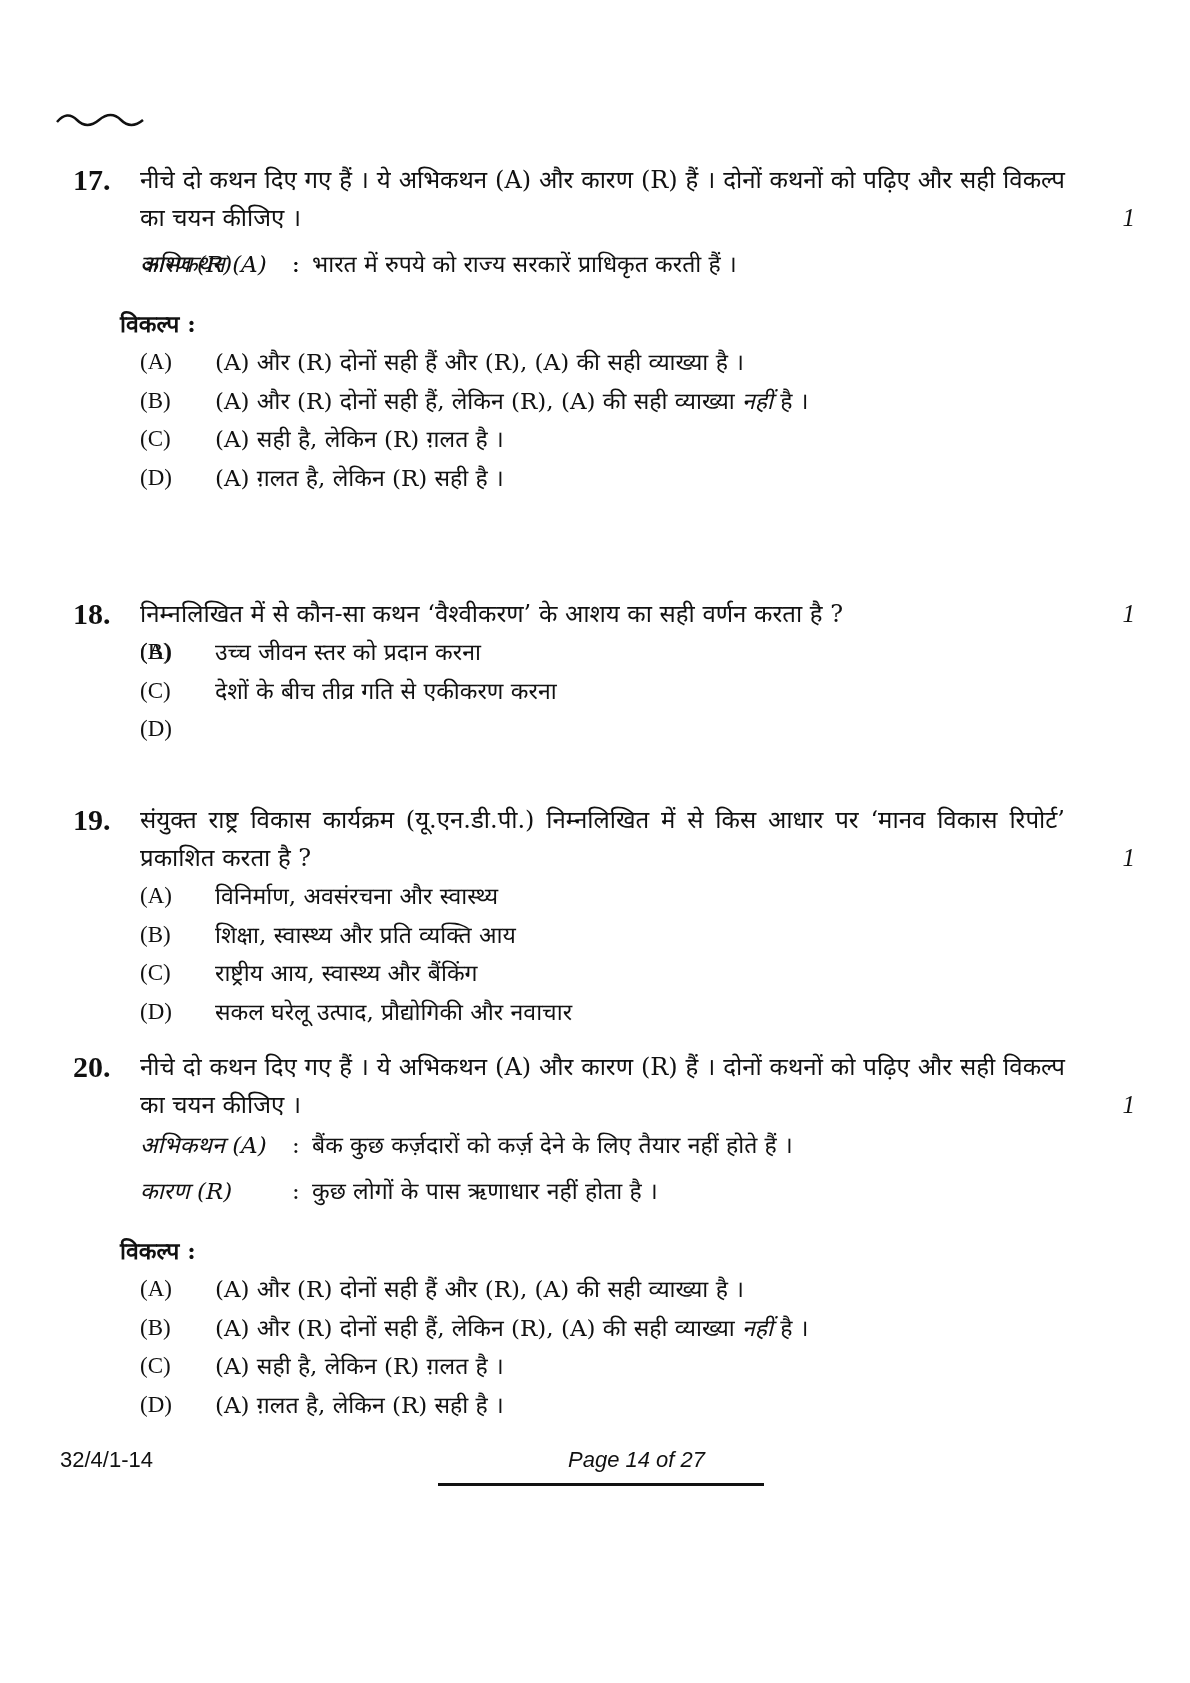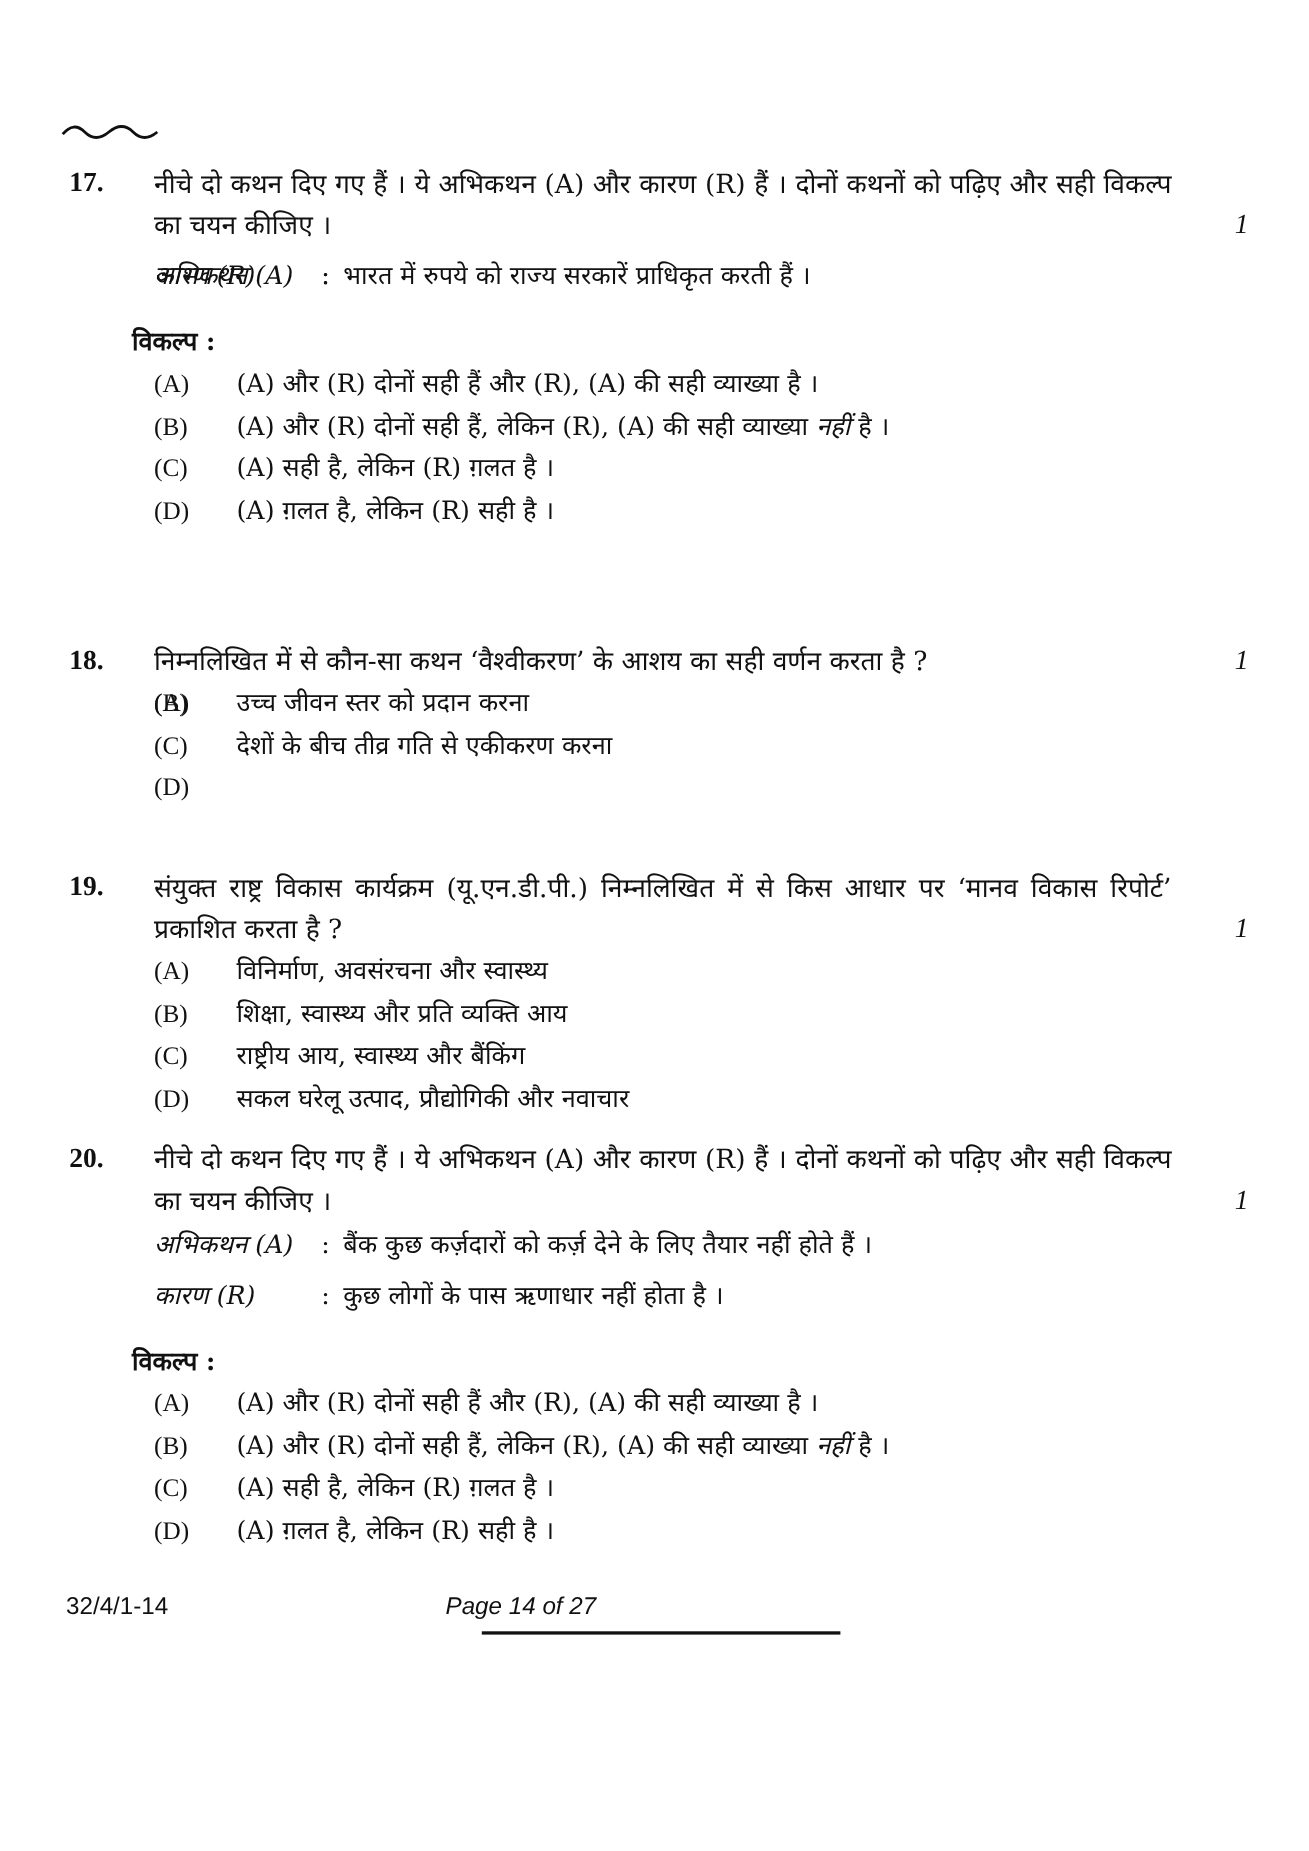--- a/index.html
+++ b/index.html
@@ -4,34 +4,34 @@
   <style>
     html, body { margin: 0; padding: 0; background: #ffffff; }
     body {
       width: 1190px; height: 1683px; position: relative; overflow: hidden;
       font-family: "DejaVu Serif", "Liberation Serif", serif;
       color: #111111;
     }
     .tilde { position: absolute; left: 55px; top: 108px; width: 90px; height: 22px; }
     .q { position: absolute; left: 55px; width: 1080px; }
     .qrow { position: relative; font-size: 24px; line-height: 38px; }
-    .qnum { position: absolute; left: 8px; top: 0; font-weight: bold; font-family: "Liberation Serif", serif; font-size: 25px; }
-    .qtext { margin-left: 85px; margin-right: 70px; text-align: justify; }
+    .qnum { position: absolute; left: 18px; top: 0; font-weight: bold; font-family: "Liberation Serif", serif; font-size: 30px; }
+    .qtext { margin-left: 85px; margin-right: 70px; text-align: justify; margin-top: 13px; }
     .marks { position: absolute; right: 0; font-style: italic; font-family: "Liberation Serif", serif; font-size: 25px; }
     .stmt { position: relative; margin-left: 85px; font-size: 23px; line-height: 38px; margin-top: 8px; }
     .stmt .lbl { position: absolute; left: 0; top: 0; font-style: italic; }
     .stmt .colon { position: absolute; left: 152px; top: 0; }
     .stmt .body { margin-left: 172px; margin-right: 70px; text-align: justify; }
     .vikalp { margin-left: 65px; font-weight: bold; font-size: 23px; line-height: 38px; margin-top: 22px; }
     .opt { position: relative; margin-left: 85px; font-size: 23px; line-height: 38.5px; }
     .opt .olbl { position: absolute; left: 0; top: 0; font-family: "Liberation Serif", serif; }
     .opt .otext { margin-left: 75px; }
     .em { font-weight: normal; font-style: italic; }
     .footer-code { position: absolute; left: 60px; top: 1447px; font-family: "Liberation Sans", sans-serif; font-size: 22px; }
-    .footer-page { position: absolute; left: 405px; width: 300px; top: 1447px; text-align: left; font-family: "Liberation Sans", sans-serif; font-size: 22px; font-style: italic; }
+    .footer-page { position: absolute; left: 405px; width: 300px; top: 1447px; text-align: right; font-family: "Liberation Sans", sans-serif; font-size: 22px; font-style: italic; }
     .footer-rule { position: absolute; left: 438px; top: 1483px; width: 326px; height: 3px; background: #111; }
   </style>
 </head>
 <body>
 
 <svg class="tilde" viewBox="0 0 90 22">
   <path d="M2 14 Q 12 2, 22 12 T 44 12 T 66 12 T 88 12" fill="none" stroke="#111" stroke-width="2.5"></path>
 </svg>
 
 <div class="q" style="top:148px;">

